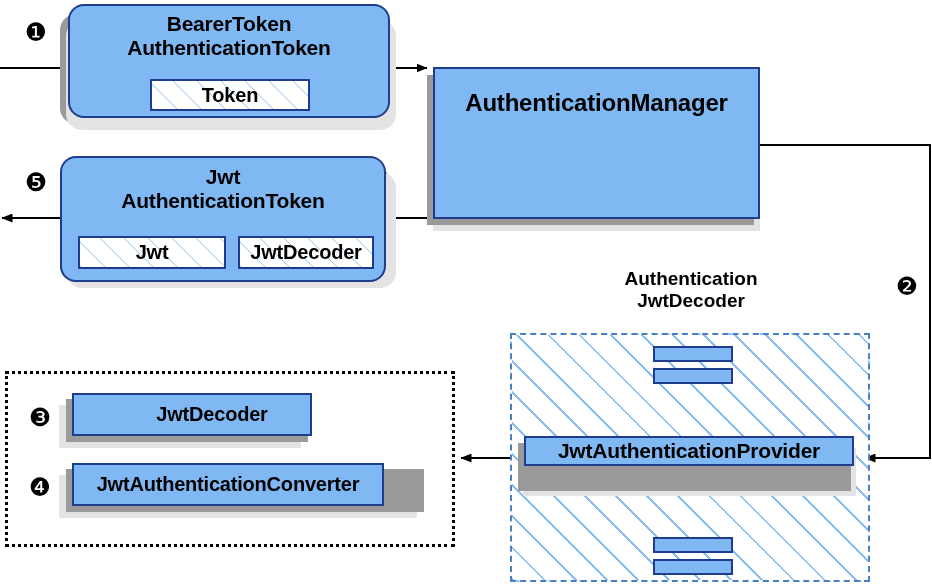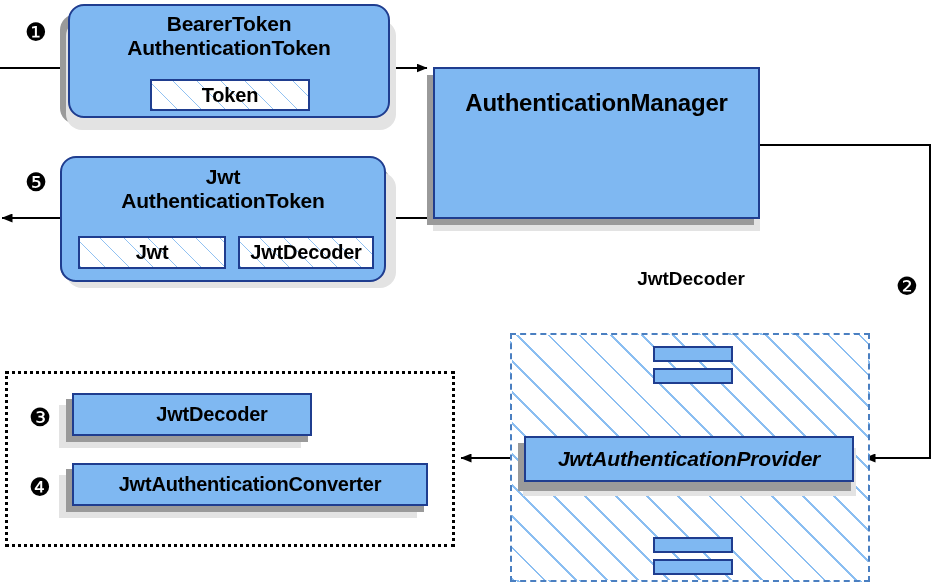--- a/index.html
+++ b/index.html
@@ -216,50 +216,51 @@
   </div>
 
   <div class="shadow-lite" style="left:433px; top:81px; width:327px; height:150px;"></div>
   <div class="shadow-dark" style="left:427px; top:75px; width:327px; height:150px;"></div>
 
   <div class="blue-box" style="left:433px; top:67px; width:327px; height:152px;">
     <div class="box-title" style="font-size:24px; margin-top:21px;">AuthenticationManager</div>
   </div>
 
   <div class="providers-label" style="left:598px; top:268px; width:186px;">
+    <div>Authentication</div>
     <div>JwtDecoder</div>
   </div>
 
   <div class="bullet" style="left:895px; top:275px;">❷</div>
 
   <div class="providers-group" style="left:510px; top:333px; width:360px; height:249px;"></div>
 
   <div class="bar" style="left:653px; top:346px; width:80px; height:16px;"></div>
   <div class="bar" style="left:653px; top:368px; width:80px; height:16px;"></div>
 
   <div class="bar" style="left:653px; top:537px; width:80px; height:16px;"></div>
   <div class="bar" style="left:653px; top:559px; width:80px; height:16px;"></div>
 
   <div class="shadow-lite" style="left:523px; top:448px; width:333px; height:48px;"></div>
   <div class="shadow-dark" style="left:518px; top:443px; width:333px; height:48px;"></div>
 
-  <div class="blue-box" style="left:524px; top:436px; width:330px; height:46px; justify-content:center;font-style:italic;">
+  <div class="blue-box" style="left:524px; top:436px; width:330px; height:30px; justify-content:center;">
     <div class="box-title" style="font-size:21px;">JwtAuthenticationProvider</div>
   </div>
 
   <div class="dotted-group" style="left:5px; top:371px; width:450px; height:176px;"></div>
 
   <div class="bullet" style="left:28px; top:406px;">❸</div>
   <div class="bullet" style="left:28px; top:476px;">❹</div>
 
   <div class="shadow-lite" style="left:59px; top:405px; width:242px; height:43px;"></div>
   <div class="shadow-dark" style="left:66px; top:399px; width:242px; height:43px;"></div>
   <div class="blue-box" style="left:72px; top:393px; width:240px; height:43px; justify-content:center;padding-left:40px;">
     <div class="box-title" style="font-size:20px;">JwtDecoder</div>
   </div>
 
   <div class="shadow-lite" style="left:59px; top:475px; width:358px; height:43px;"></div>
   <div class="shadow-dark" style="left:66px; top:469px; width:358px; height:43px;"></div>
-  <div class="blue-box" style="left:72px; top:463px; width:356px; height:43px; justify-content:center;">
+  <div class="blue-box" style="left:72px; top:463px; width:312px; height:43px; justify-content:center;">
     <div class="box-title" style="font-size:20px;">JwtAuthenticationConverter</div>
   </div>
 
 </div>
 
 </body></html>

